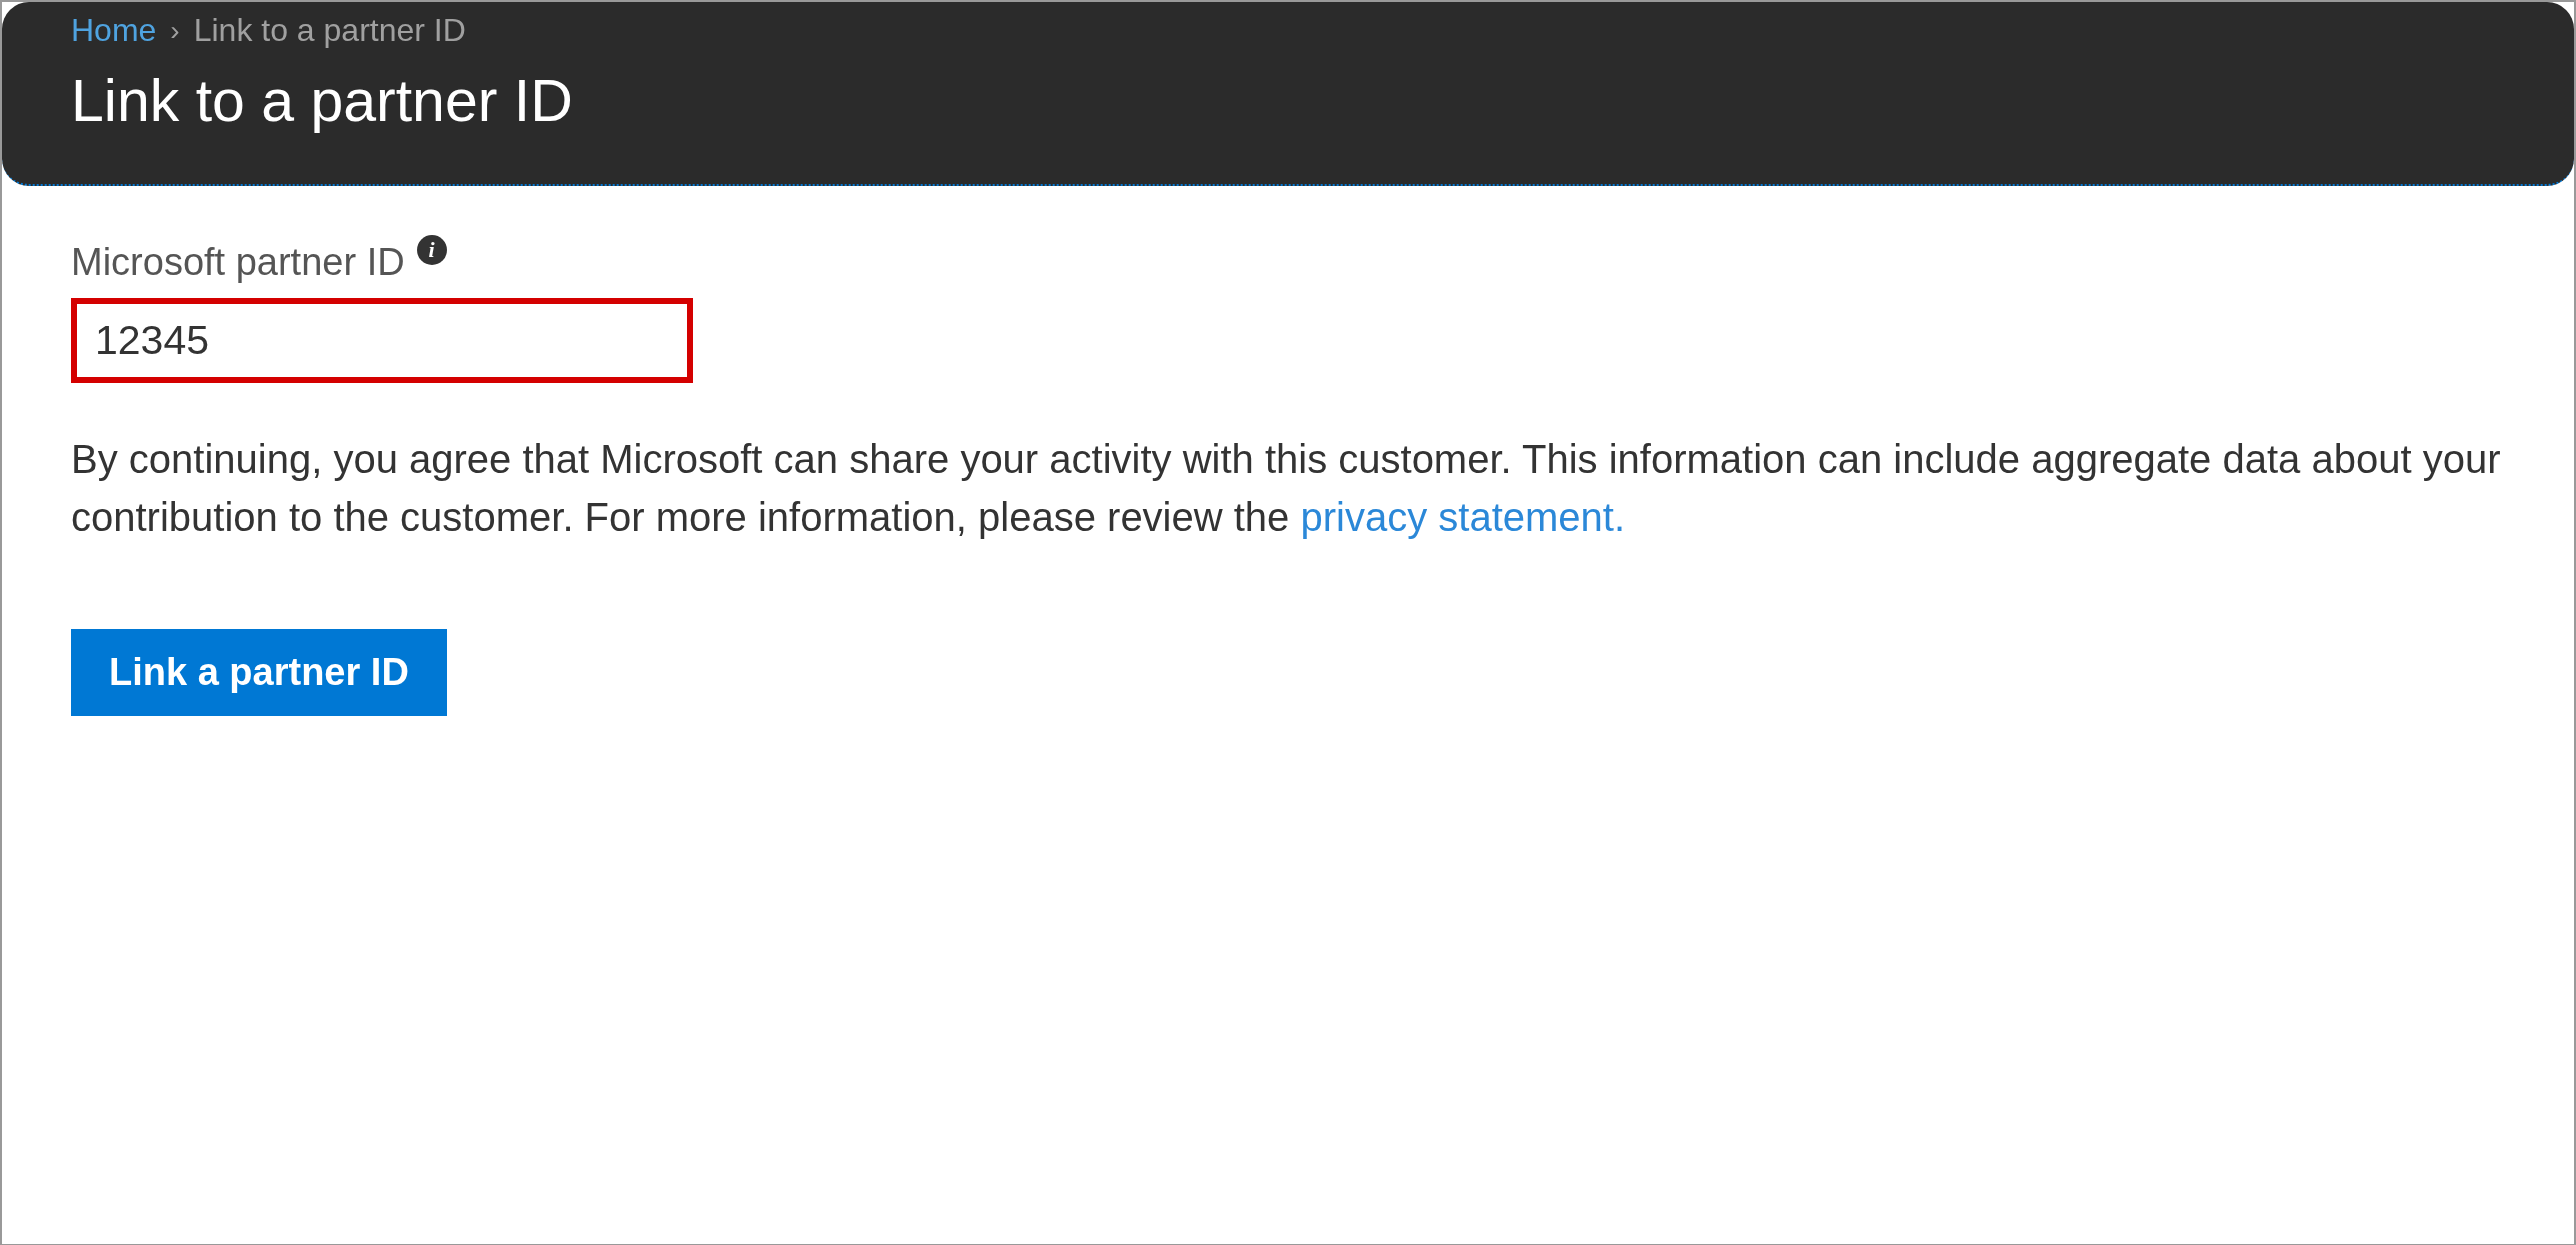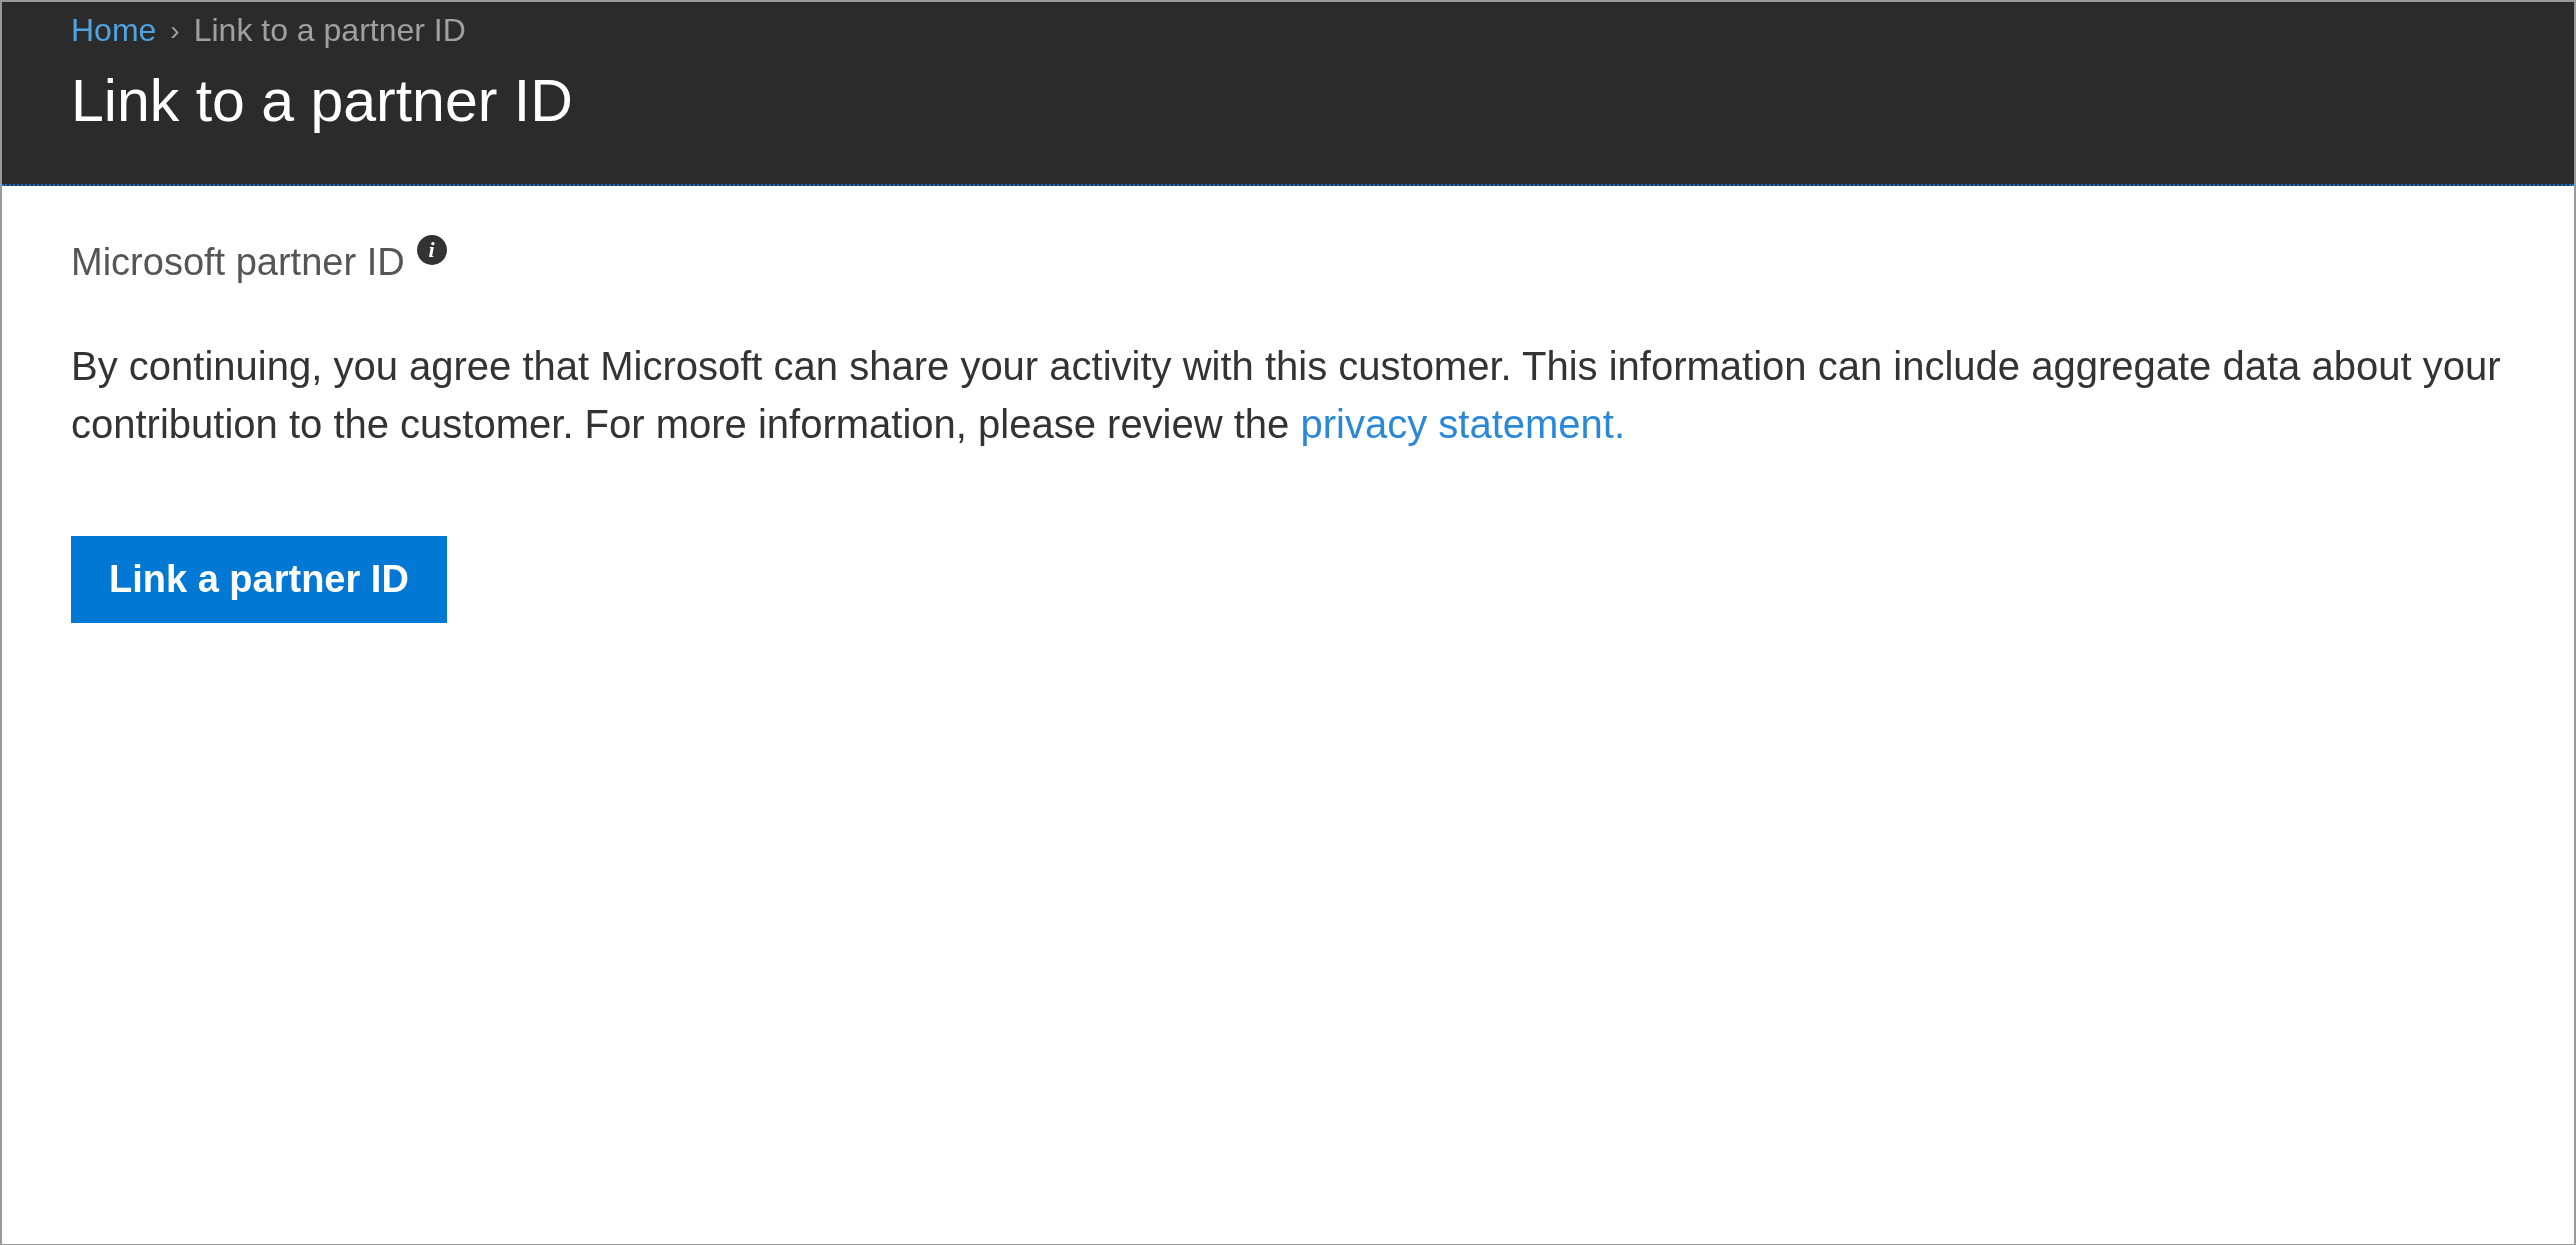--- a/index.html
+++ b/index.html
@@ -11,20 +11,21 @@
     font-family: 'Segoe UI', Tahoma, Geneva, Verdana, sans-serif;
     background: #ffffff;
     width: 2576px;
     height: 1246px;
     border: 2px solid #999;
   }
   .header-bar {
     background: #2b2b2b;
     padding: 0;
     border-bottom: 2px dotted #0078d4;
+    border-radius: 27px;
   }
   .breadcrumb {
     display: flex;
     align-items: center;
     gap: 14px;
     padding: 10px 69px 6px 69px;
     font-size: 32px;
     color: #a0a0a0;
   }
   .breadcrumb-home {
@@ -116,20 +117,21 @@
 </div>
 
 <div class="content">
 
 
   <div class="field-section">
     <div class="field-label-row">
       <span>Microsoft partner ID</span>
       <span class="info-icon">i</span>
     </div>
+    <input type="text" class="partner-input" value="12345" style="">
   </div>
 
   <p class="paragraph">
     <span>By continuing, you agree that Microsoft can share your activity with this customer. This information can include aggregate data about your contribution to the customer. For more information, please review the </span><span class="privacy-link">privacy statement.</span>
   </p>
 
   <button class="link-button">Link a partner ID</button>
 </div>
 
 

